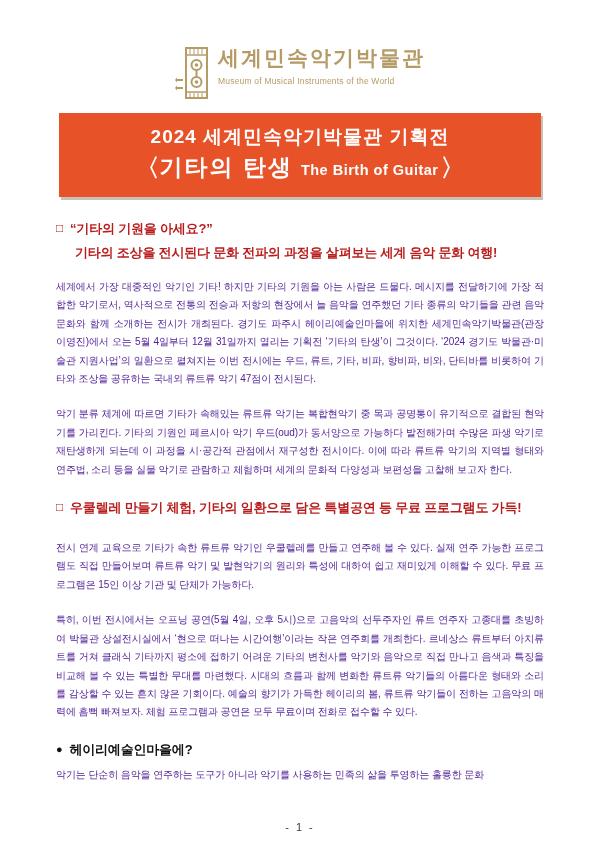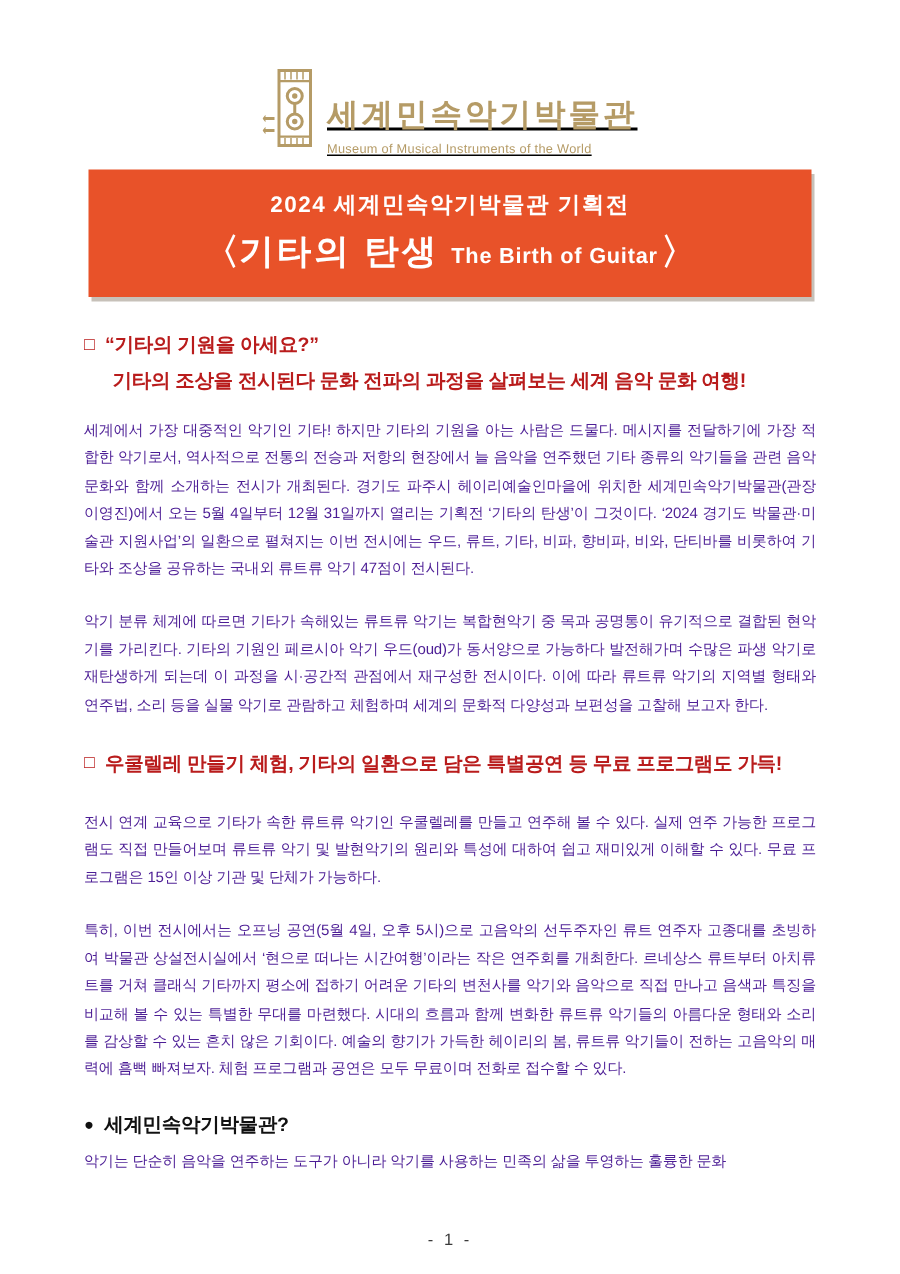--- a/index.html
+++ b/index.html
@@ -12,25 +12,24 @@
     height: 849px;
     margin: 0 auto;
     background: #ffffff;
     padding: 46px 56px 0 56px;
     overflow: hidden;
   }
 
   
   .logo {
     display: flex;
-    align-items: flex-end;
+    align-items: flex-start;
     justify-content: center;
     gap: 9px;
     height: 58px;
-    text-decoration: underline;
   }
   .logo-icon { flex: 0 0 auto; display: block; }
   .logo-text { text-align: left; }
   .logo-ko {
     font-family: "Liberation Serif", "DejaVu Serif", serif;
     font-size: 21px;
     font-weight: 700;
     letter-spacing: 2px;
     color: #b59b66;
     line-height: 24px;
@@ -46,21 +45,21 @@
   .banner {
     width: 482px;
     margin: 9px auto 0 auto;
     background: #e85229;
     box-shadow: 2px 3px 0 #c7c1b9;
     padding: 13px 10px 12px 10px;
     text-align: center;
   }
   .banner-top {
     color: #ffffff;
-    font-size: 15px;
+    font-size: 19px;
     font-weight: 700;
     letter-spacing: 1px;
     line-height: 22px;
   }
   .banner-title {
     margin-top: 4px;
     color: #ffffff;
     line-height: 30px;
     white-space: nowrap;
   }
@@ -196,21 +195,21 @@
     <p class="body-para">악기 분류 체계에 따르면 기타가 속해있는 류트류 악기는 복합현악기 중 목과 공명통이 유기적으로 결합된 현악기를 가리킨다. 기타의 기원인 페르시아 악기 우드(oud)가 동서양으로 가능하다 발전해가며 수많은 파생 악기로 재탄생하게 되는데 이 과정을 시·공간적 관점에서 재구성한 전시이다. 이에 따라 류트류 악기의 지역별 형태와 연주법, 소리 등을 실물 악기로 관람하고 체험하며 세계의 문화적 다양성과 보편성을 고찰해 보고자 한다.</p>
 
     <div class="orange-heading heading-2">
       <div class="h-line1"><span class="sq-bullet">□</span><span>우쿨렐레 만들기 체험, 기타의 일환으로 담은 특별공연 등 무료 프로그램도 가득!</span></div>
     </div>
 
     <p class="body-para">전시 연계 교육으로 기타가 속한 류트류 악기인 우쿨렐레를 만들고 연주해 볼 수 있다. 실제 연주 가능한 프로그램도 직접 만들어보며 류트류 악기 및 발현악기의 원리와 특성에 대하여 쉽고 재미있게 이해할 수 있다. 무료 프로그램은 15인 이상 기관 및 단체가 가능하다.</p>
 
     <p class="body-para">특히, 이번 전시에서는 오프닝 공연(5월 4일, 오후 5시)으로 고음악의 선두주자인 류트 연주자 고종대를 초빙하여 박물관 상설전시실에서 ‘현으로 떠나는 시간여행’이라는 작은 연주회를 개최한다. 르네상스 류트부터 아치류트를 거쳐 클래식 기타까지 평소에 접하기 어려운 기타의 변천사를 악기와 음악으로 직접 만나고 음색과 특징을 비교해 볼 수 있는 특별한 무대를 마련했다. 시대의 흐름과 함께 변화한 류트류 악기들의 아름다운 형태와 소리를 감상할 수 있는 흔치 않은 기회이다. 예술의 향기가 가득한 헤이리의 봄, 류트류 악기들이 전하는 고음악의 매력에 흠뻑 빠져보자. 체험 프로그램과 공연은 모두 무료이며 전화로 접수할 수 있다.</p>
 
-    <div class="about-title"><span class="dot-bullet">●</span><span>세계민속악기박물관?</span></div>
+    <div class="about-title"><span class="dot-bullet">●</span><span>헤이리예술인마을에?</span></div>
 
     <p class="body-para about-text">악기는 단순히 음악을 연주하는 도구가 아니라 악기를 사용하는 민족의 삶을 투영하는 훌륭한 문화</p>
 
   </main>
 
   <footer class="page-footer">- 1 -</footer>
 
 </div>
 
 </body></html>

